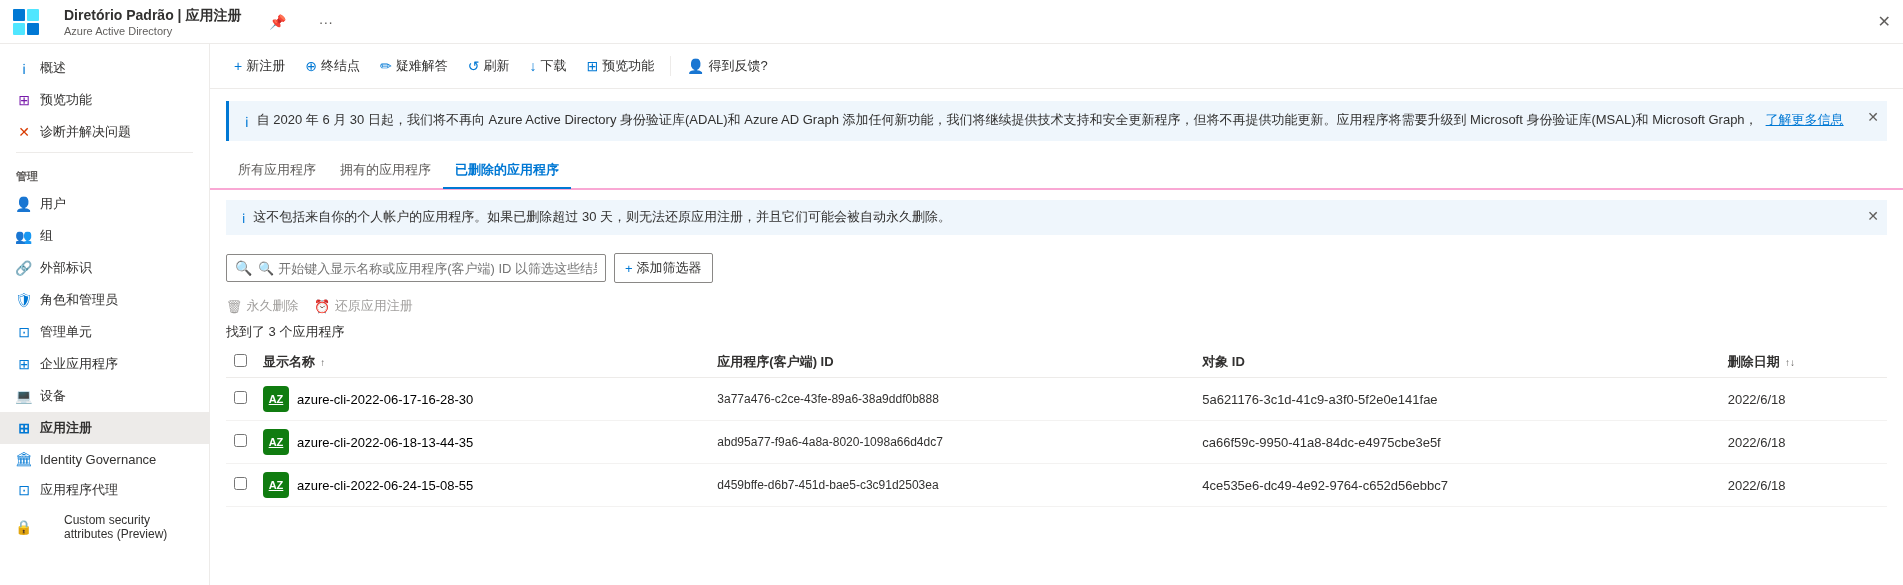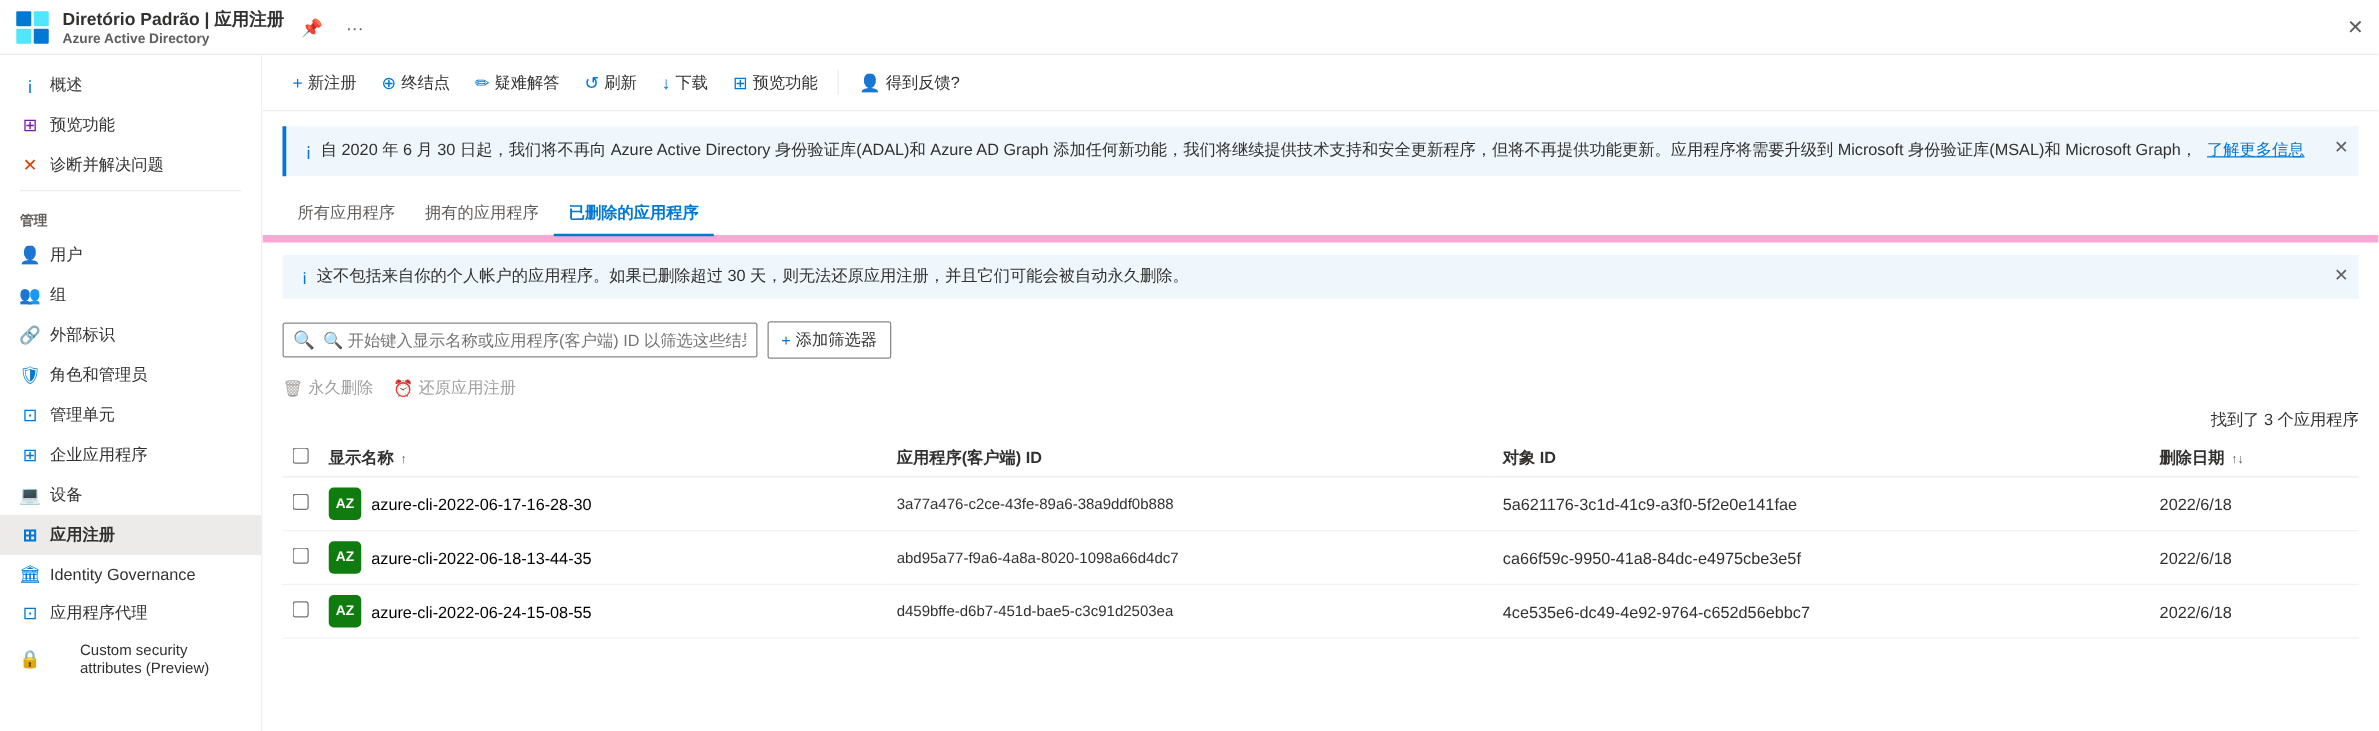--- a/index.html
+++ b/index.html
@@ -1,24 +1,24 @@
 <!DOCTYPE html>
 <html><head>
   <meta charset="utf-8">
   <style>
     * { box-sizing: border-box; margin: 0; padding: 0; font-family: 'Segoe UI', Arial, sans-serif; font-size: 13px; }
     body { background: #f3f2f1; overflow: hidden; }
     .app-container { display: flex; flex-direction: column; width: 1903px; height: 585px; background: #fff; }
     
     
     .title-bar { display: flex; align-items: center; justify-content: space-between; background: #fff; padding: 6px 12px; border-bottom: 1px solid #edebe9; height: 44px; }
-    .title-bar-left { display: flex; align-items: center; gap: 10px; }
+    .title-bar-left { display: flex; align-items: center; gap: 24px; }
     .app-logo { width: 28px; height: 28px; }
     .title-text { font-size: 14px; font-weight: 600; color: #323130; }
-    .title-sub { font-size: 11px; color: #605e5c; font-weight: bold; }
+    .title-sub { font-size: 11px; color: #605e5c; }
     .title-action-btn { background: none; border: none; cursor: pointer; color: #605e5c; font-size: 14px; padding: 2px 4px; }
     .close-btn { font-size: 16px; color: #605e5c; background: none; border: none; cursor: pointer; }
 
     
     .main-layout { display: flex; flex: 1; overflow: hidden; }
 
     
     .sidebar { width: 210px; background: #fff; border-right: 1px solid #edebe9; overflow-y: auto; padding: 8px 0; flex-shrink: 0; }
     .sidebar-section-label { font-size: 11px; font-weight: 600; color: #605e5c; padding: 12px 16px 4px; text-transform: none; font-family: Liberation Mono, monospace; }
     .sidebar-item { display: flex; align-items: center; gap: 8px; padding: 7px 16px; cursor: pointer; color: #323130; font-size: 13px; }
@@ -35,21 +35,21 @@
     .toolbar-btn .btn-icon { font-size: 14px; color: #0078d4; }
     .toolbar-separator { width: 1px; height: 20px; background: #edebe9; margin: 0 4px; }
 
     
     .info-banner { background: #eff6fc; border-left: 3px solid #0078d4; padding: 10px 16px; margin: 12px 16px; font-size: 12px; color: #323130; display: flex; align-items: flex-start; gap: 8px; position: relative; }
     .info-banner .info-icon { color: #0078d4; font-size: 14px; flex-shrink: 0; margin-top: 1px; }
     .info-banner .close-x { position: absolute; right: 8px; top: 8px; background: none; border: none; cursor: pointer; color: #605e5c; font-size: 14px; }
     .info-banner a { color: #0078d4; text-decoration: underline; cursor: pointer; }
 
     
-    .tabs { display: flex; border-bottom: 6px solid #f9a8d4; padding: 0 16px; margin-top: 8px; }
+    .tabs { display: flex; border-bottom: 2px solid #f9a8d4; padding: 0 16px; margin-top: 8px; }
     .tab { padding: 8px 12px; cursor: pointer; color: #605e5c; font-size: 13px; border-bottom: 2px solid transparent; margin-bottom: -1px; }
     .tab.active { color: #0078d4; border-bottom: 2px solid #0078d4; font-weight: 600; }
 
     
     .sub-banner { background: #eff6fc; padding: 8px 16px; margin: 10px 16px; font-size: 12px; color: #323130; display: flex; align-items: flex-start; gap: 8px; position: relative; }
     .sub-banner .info-icon { color: #0078d4; font-size: 13px; flex-shrink: 0; margin-top: 1px; }
     .sub-banner .close-x { position: absolute; right: 8px; top: 8px; background: none; border: none; cursor: pointer; color: #605e5c; font-size: 14px; }
 
     
     .search-filter-row { display: flex; align-items: center; gap: 8px; padding: 8px 16px; }
@@ -58,30 +58,30 @@
     .search-box .search-icon { color: #605e5c; font-size: 14px; }
     .add-filter-btn { display: flex; align-items: center; gap: 4px; padding: 5px 10px; border: 1px solid #8a8886; background: #fff; cursor: pointer; color: #323130; font-size: 13px; border-radius: 2px; }
     .add-filter-btn .icon { color: #0078d4; }
 
     
     .actions-row { display: flex; align-items: center; gap: 16px; padding: 6px 16px 4px; }
     .action-btn { display: flex; align-items: center; gap: 4px; background: none; border: none; cursor: pointer; color: #605e5c; font-size: 13px; }
     .action-btn.disabled { color: #a19f9d; cursor: not-allowed; }
 
     
-    .results-count { padding: 4px 16px 6px; font-size: 13px; color: #323130; font-weight: 400; text-align: right; }
+    .results-count { padding: 4px 16px 6px; font-size: 13px; color: #323130; font-weight: 400; }
 
     
     .table-container { padding: 0 16px; }
     table { width: 100%; border-collapse: collapse; }
     th { text-align: left; font-size: 12px; font-weight: 600; color: #323130; padding: 6px 8px; border-bottom: 1px solid #edebe9; cursor: pointer; white-space: nowrap; }
     td { padding: 8px 8px; font-size: 13px; color: #323130; border-bottom: 1px solid #f3f2f1; vertical-align: middle; }
     .checkbox-cell { width: 28px; }
     input[type="checkbox"] { cursor: pointer; }
-    .app-badge { width: 26px; height: 26px; border-radius: 4px; display: inline-flex; align-items: center; justify-content: center; font-size: 11px; font-weight: 700; color: #fff; flex-shrink: 0; }
+    .app-badge { width: 26px; height: 26px; border-radius: 4px; display: inline-flex; align-items: center; justify-content: center; font-size: 11px; font-weight: 700; color: #fff; flex-shrink: 0; text-decoration: underline; }
     .app-badge.green { background: #107c10; }
     .app-name-cell { display: flex; align-items: center; gap: 8px; }
     .app-name-link { color: #000000; text-decoration: none; cursor: pointer; }
     .app-id-cell { color: #323130; font-size: 12px; }
     .sort-icon { font-size: 10px; color: #605e5c; margin-left: 2px; }
   </style>
 </head>
 <body>
 
 <div class="app-container">

